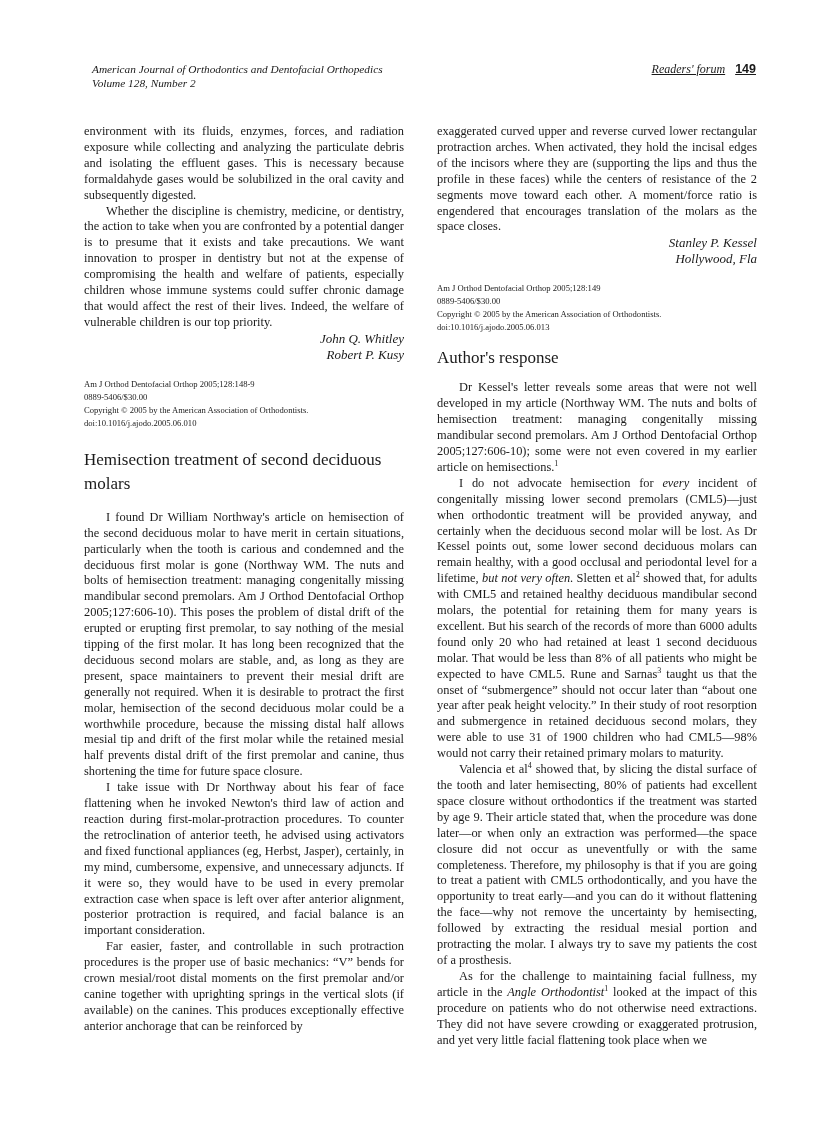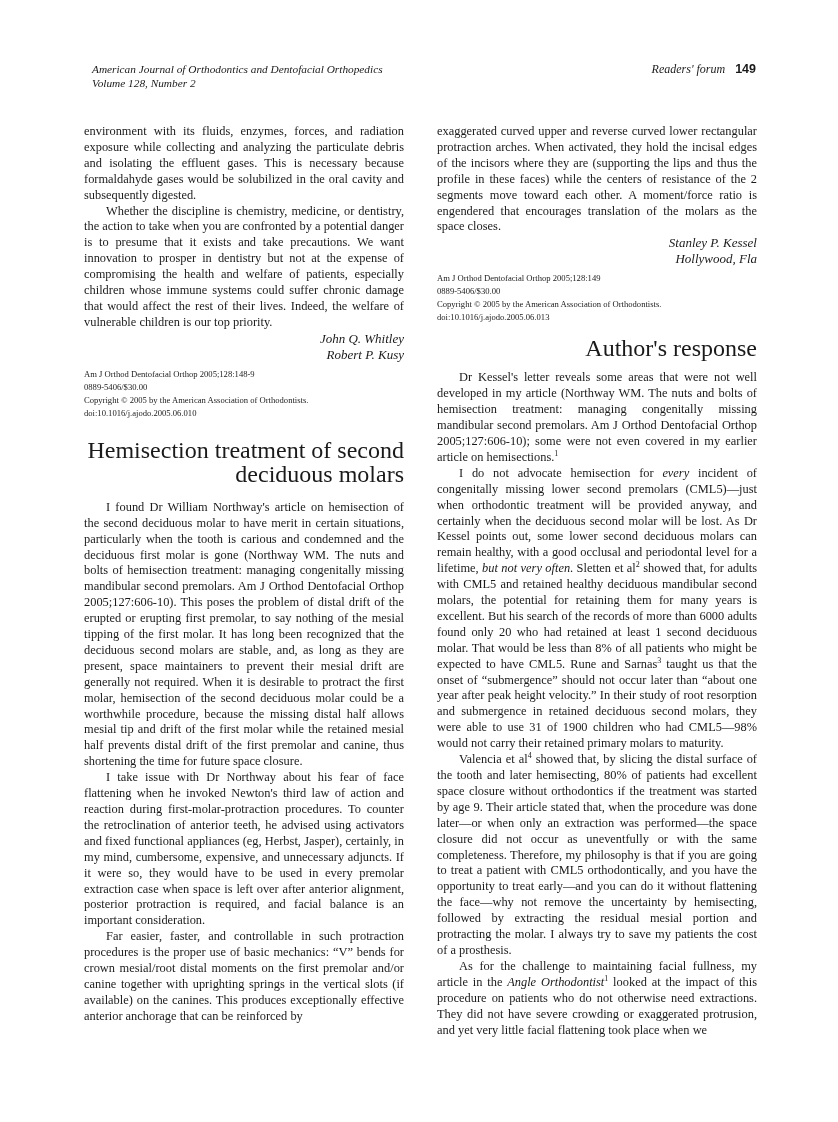--- a/index.html
+++ b/index.html
@@ -1,30 +1,30 @@
 <!DOCTYPE html>
 <html><head>
 <meta charset="utf-8">
 <style>
   html, body { margin: 0; padding: 0; background: #ffffff; }
   body { width: 838px; height: 1122px; position: relative; overflow: hidden;
          font-family: "Liberation Serif", "DejaVu Serif", serif; color: #1a1a1a; }
   .header { position: absolute; left: 84px; top: 62px; width: 672px; height: 34px; }
   .header-left { position: absolute; left: 8px; top: 0; font-style: italic; font-size: 11.3px; line-height: 14px; }
-  .header-right { position: absolute; right: 0; top: 0; font-size: 12px; line-height: 14px; }
+  .header-right { position: absolute; right: 0; top: 0; font-size: 12px; line-height: 14px; text-decoration: underline; }
   .header-right .section { font-style: italic; }
   .header-right .page { font-family: "Liberation Sans", "DejaVu Sans", sans-serif; font-weight: bold; margin-left: 10px; font-size: 12.5px; }
   .col { position: absolute; top: 124px; width: 320px; font-size: 12.4px; line-height: 15.9px; text-align: justify; }
   .col-left { left: 84px; }
   .col-right { left: 437px; }
   p { margin: 0; }
   p.indent { text-indent: 22px; }
   .sig { text-align: right; font-style: italic; font-size: 13px; line-height: 16px; }
-  .meta { font-size: 8.6px; line-height: 13px; text-align: left; margin-top: 5px; }
-  .title { font-size: 24px; line-height: 24px; text-align: right; margin: 18px 0 14px 0; font-weight: normal; }
+  .meta { font-size: 8.6px; line-height: 13px; text-align: left; margin-top: 15px; }
+  .title { font-size: 17px; line-height: 24px; text-align: left; margin: 18px 0 14px 0; font-weight: normal; }
   .title-right { margin: 12px 0 10px 0; }
   sup { font-size: 8px; line-height: 0; vertical-align: super; }
   em { font-style: italic; margin-top: 25px; }
 </style>
 </head>
 <body>
 
 <div class="header">
   <div class="header-left">
     <div>American Journal of Orthodontics and Dentofacial Orthopedics</div>

